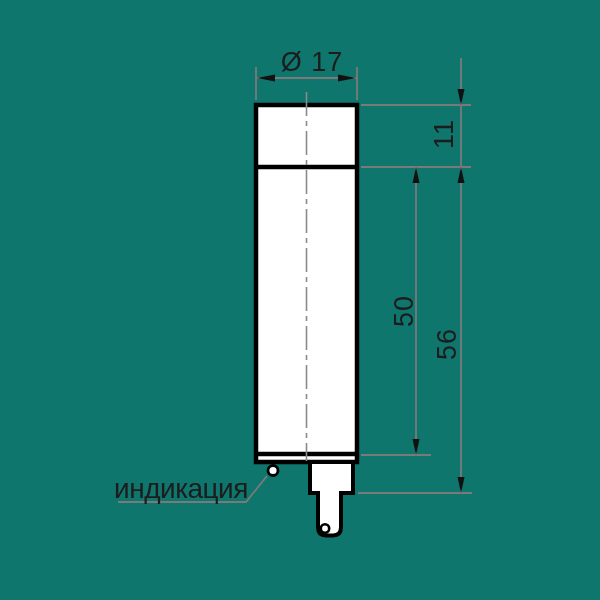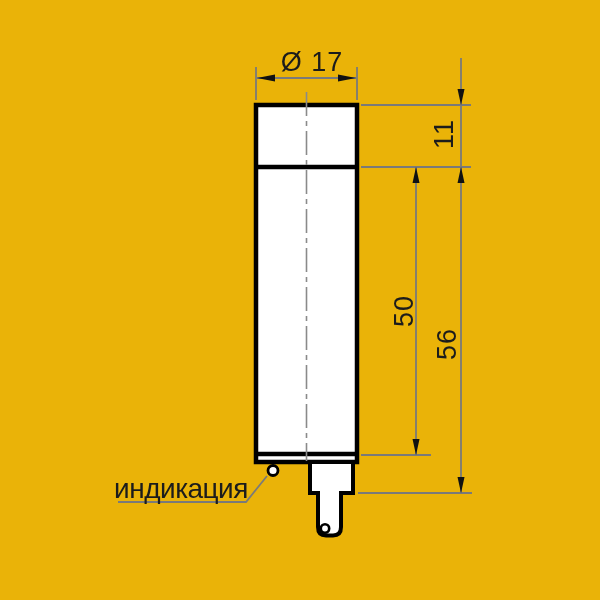--- a/index.html
+++ b/index.html
@@ -8,21 +8,21 @@
     background: #ffffff;
     width: 600px;
     height: 600px;
     overflow: hidden;
     font-family: "Liberation Sans", sans-serif;
   }
   .canvas {
     position: relative;
     width: 600px;
     height: 600px;
-    background: #eab308;
+    background: #0f766e;
   }
   svg { display: block; }
   text {
     font-family: "Liberation Sans", sans-serif;
     fill: #1c1c1c;
   }
   .dim-text {
     font-size: 27px;
     letter-spacing: 1px;
   }

